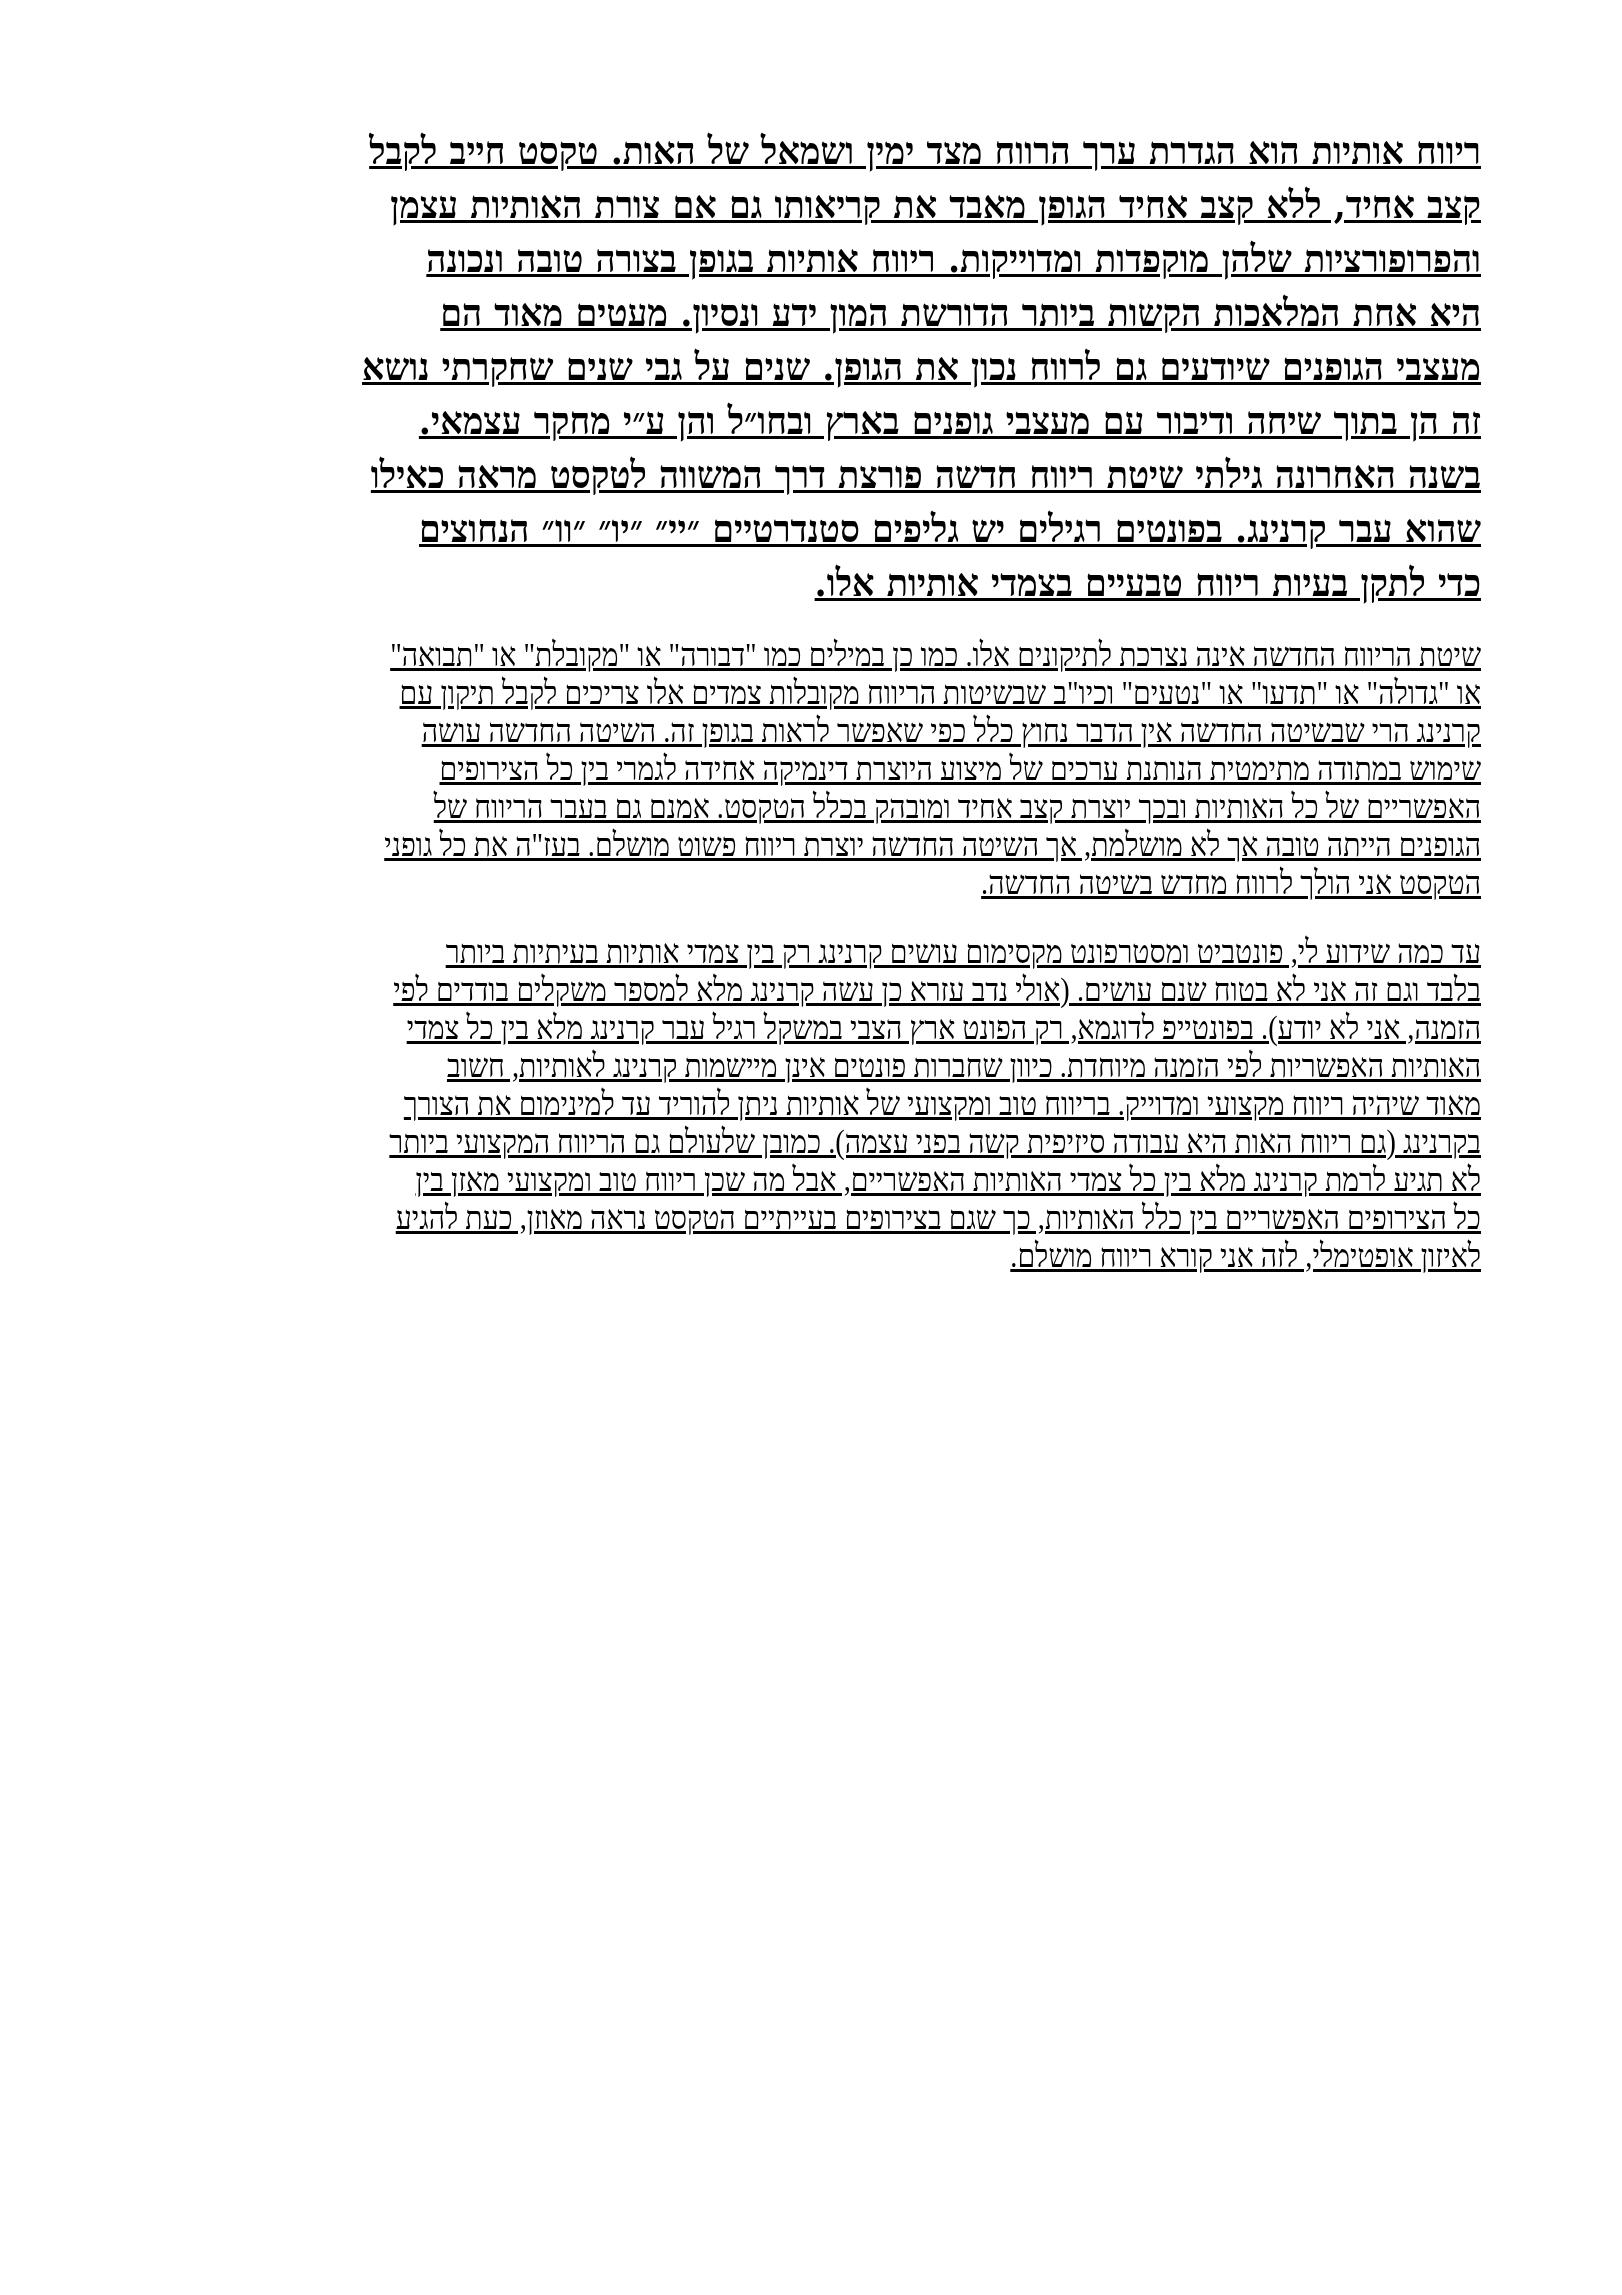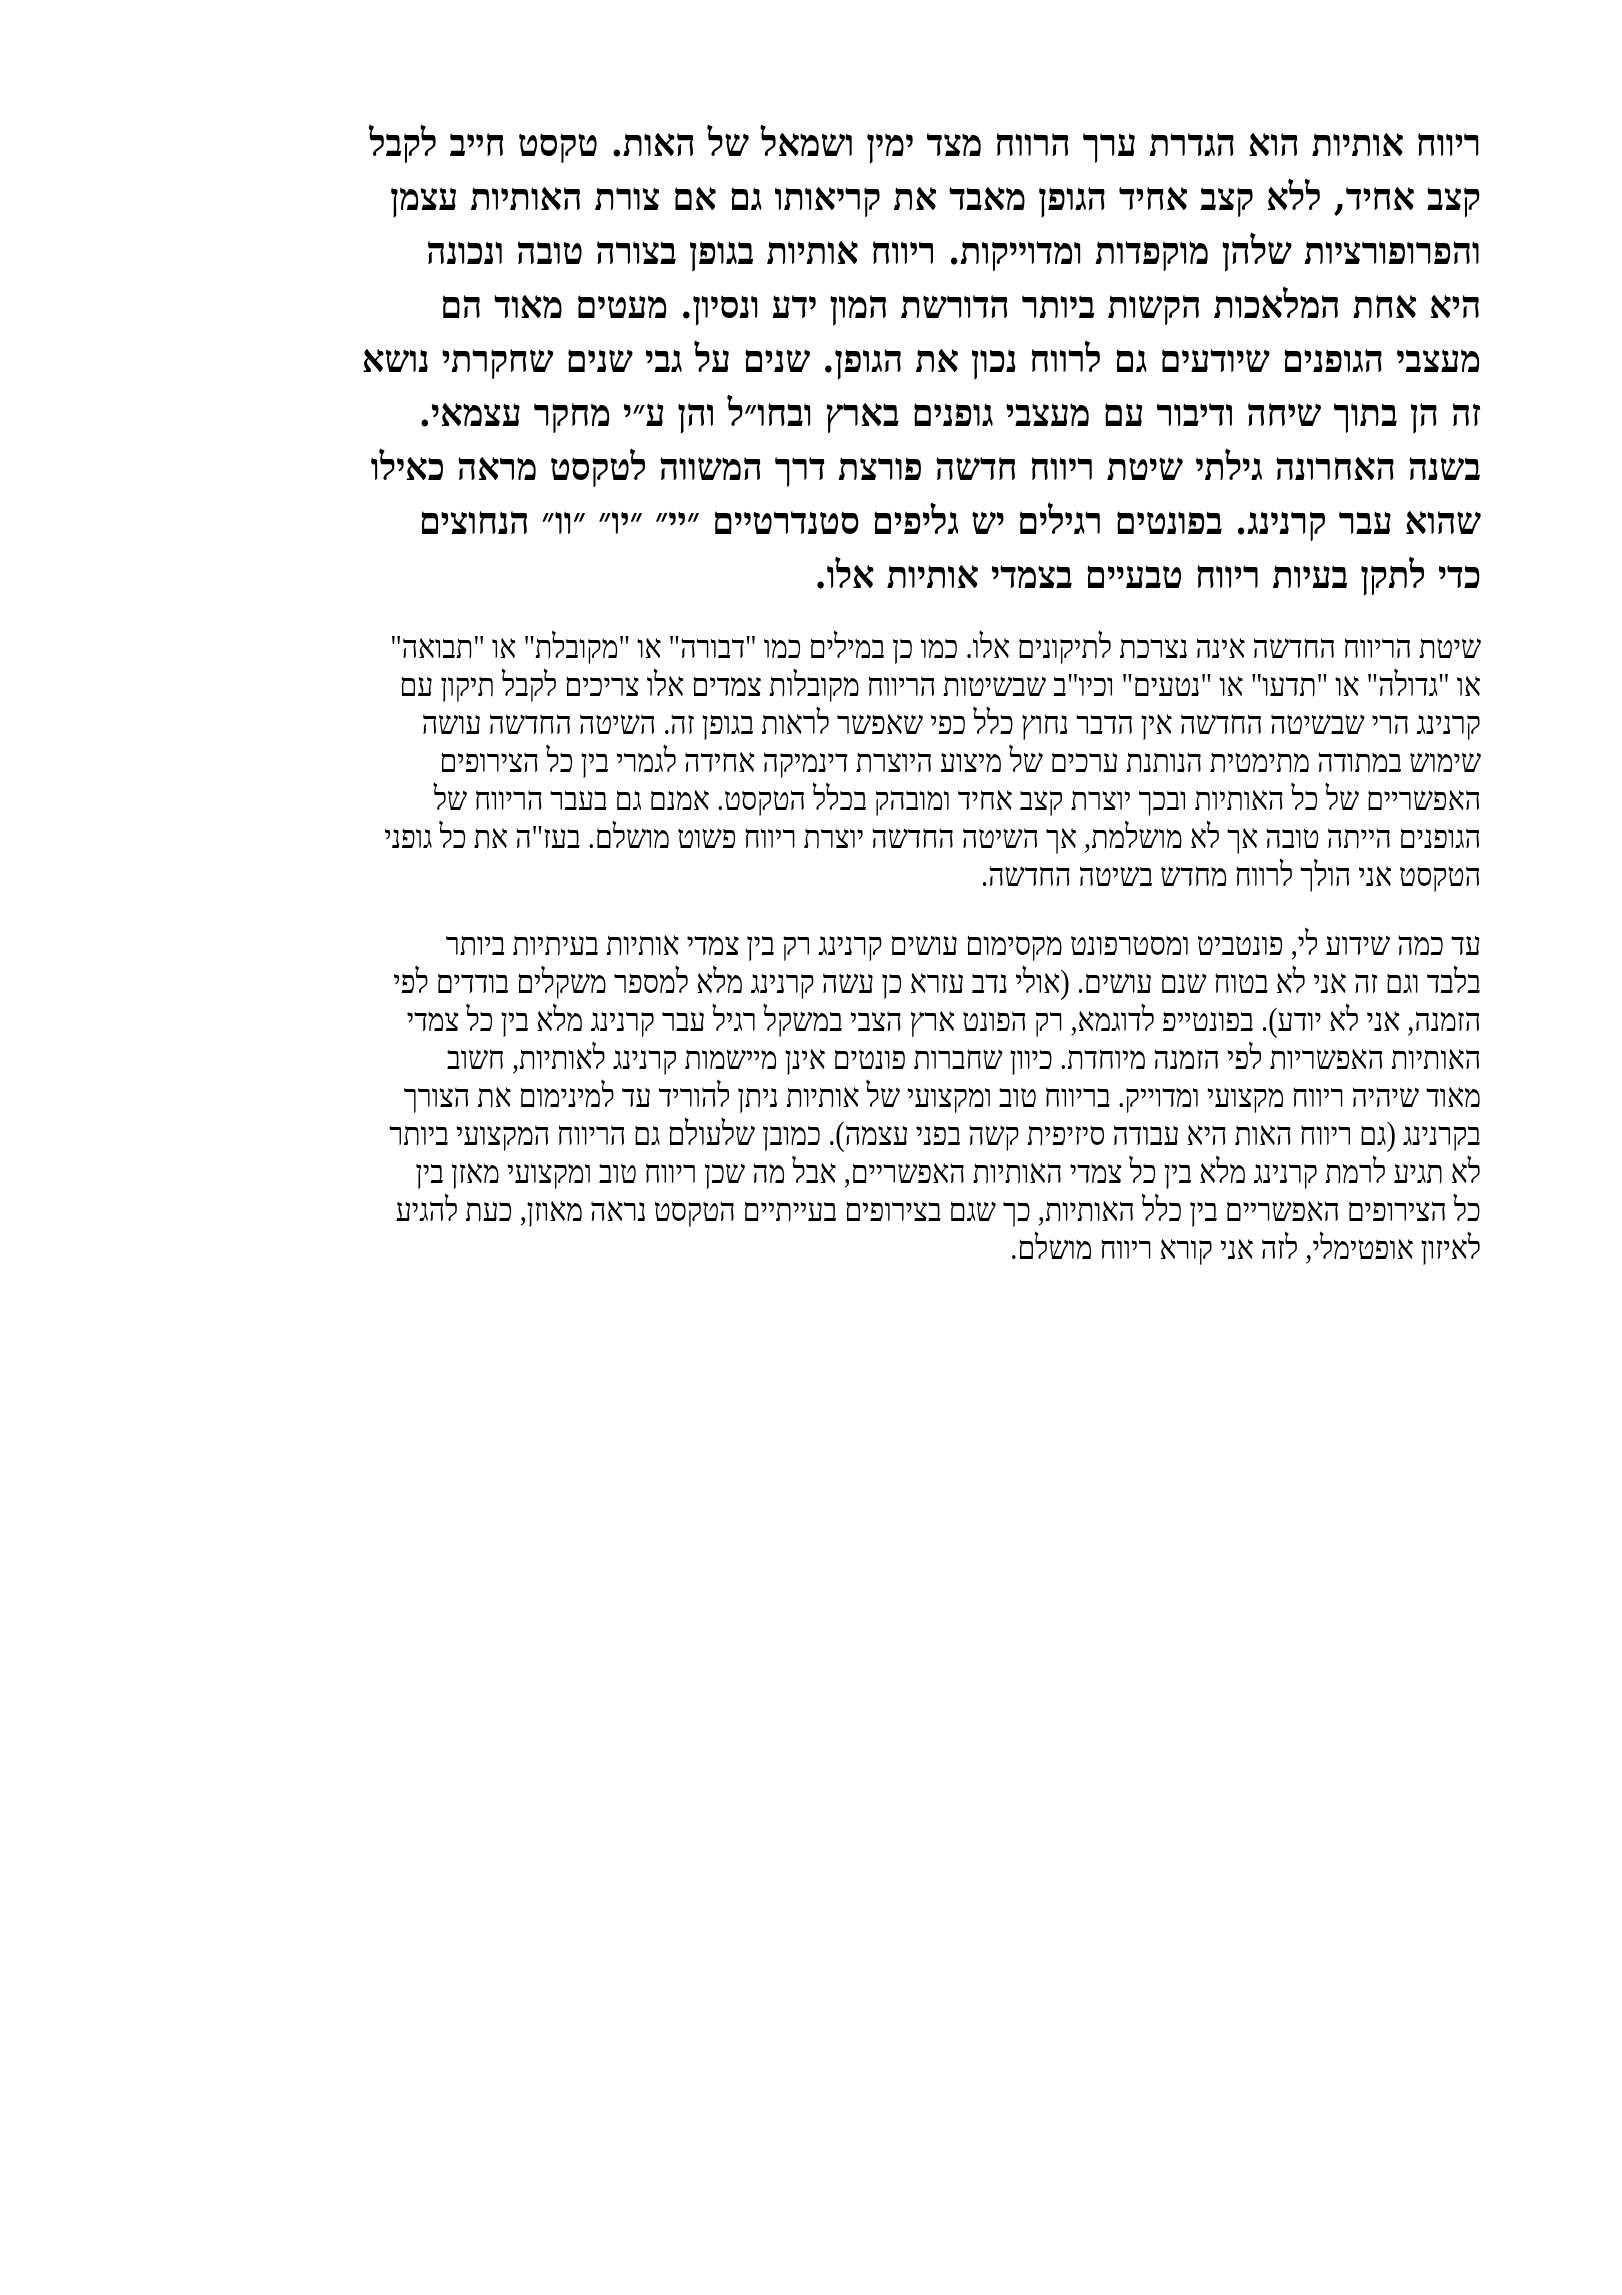--- a/index.html
+++ b/index.html
@@ -10,24 +10,25 @@
     body {
       width: 1623px;
       height: 2295px;
       position: relative;
       overflow: hidden;
       color: #000000;
     }
     .page {
       position: absolute;
       left: 159px;
-      top: 116px;
+      top: 124px;
       width: 1322px;
       direction: rtl;
       text-align: right;
+      text-decoration: underline;
     }
     .para {
       margin: 0;
       white-space: pre-line;
       direction: rtl;
       text-align: right;
       unicode-bidi: plaintext;
     }
     .para-intro {
       font-family: "DejaVu Serif", "Liberation Serif", serif;

